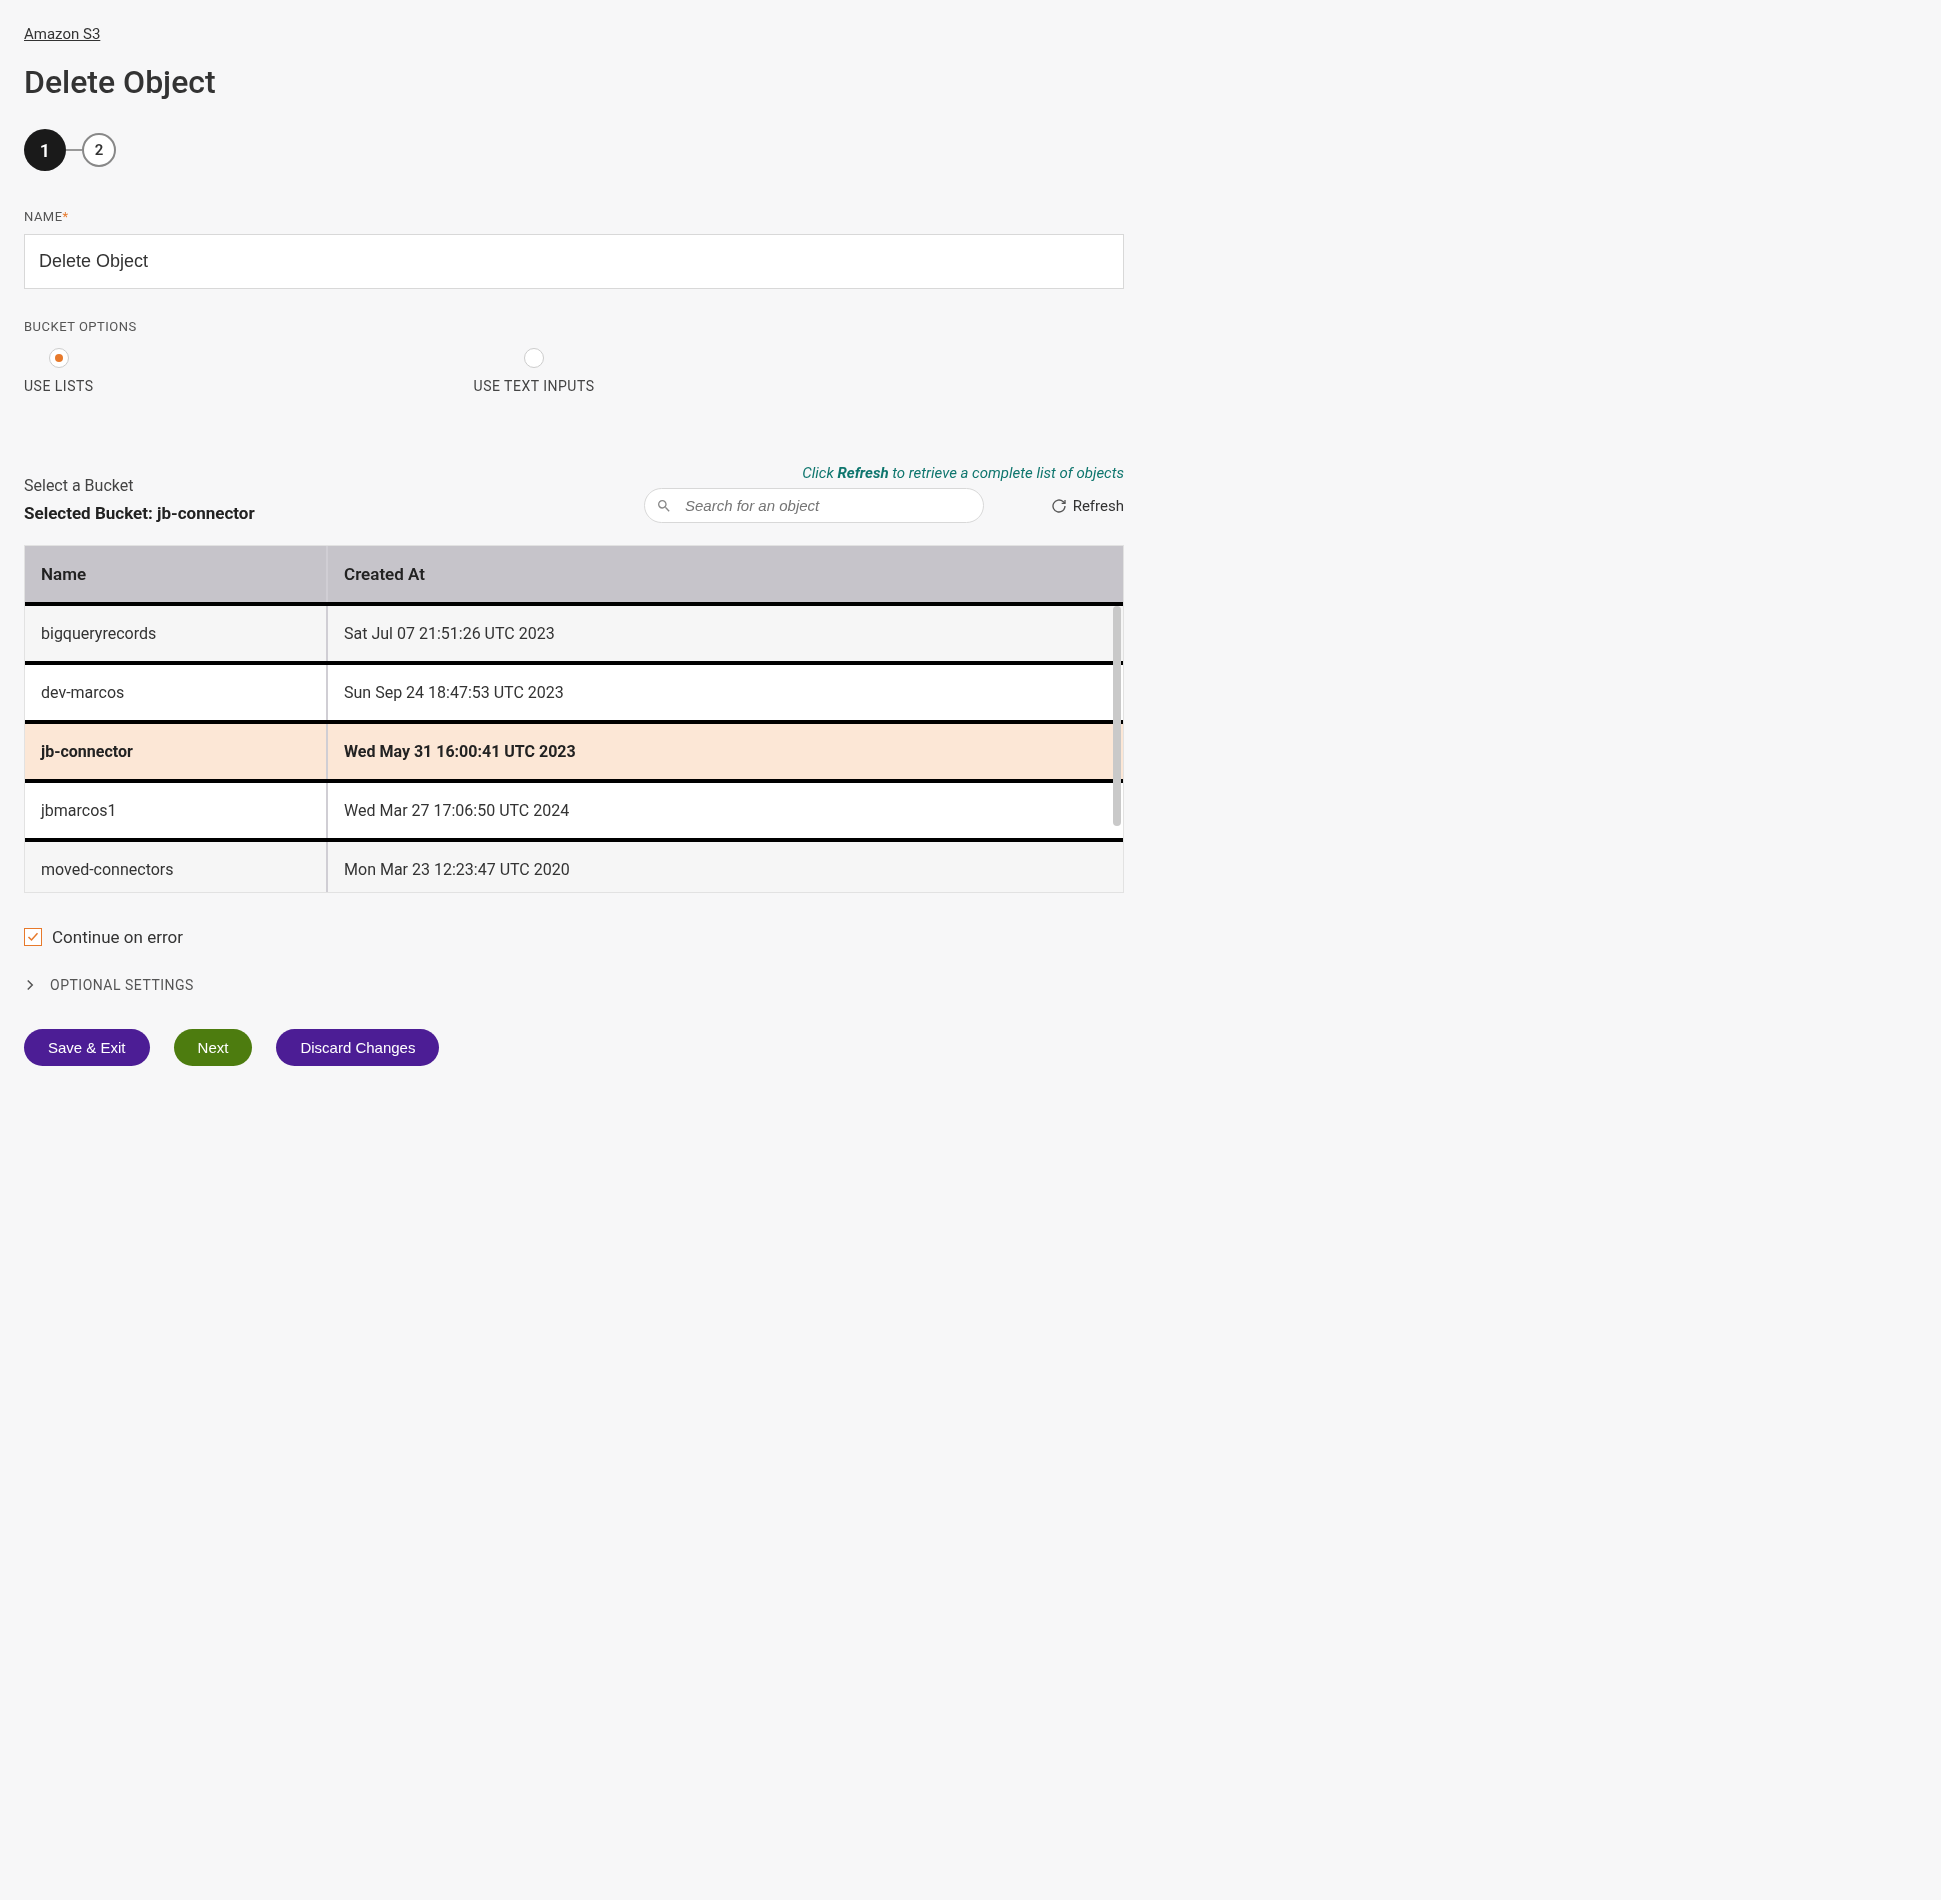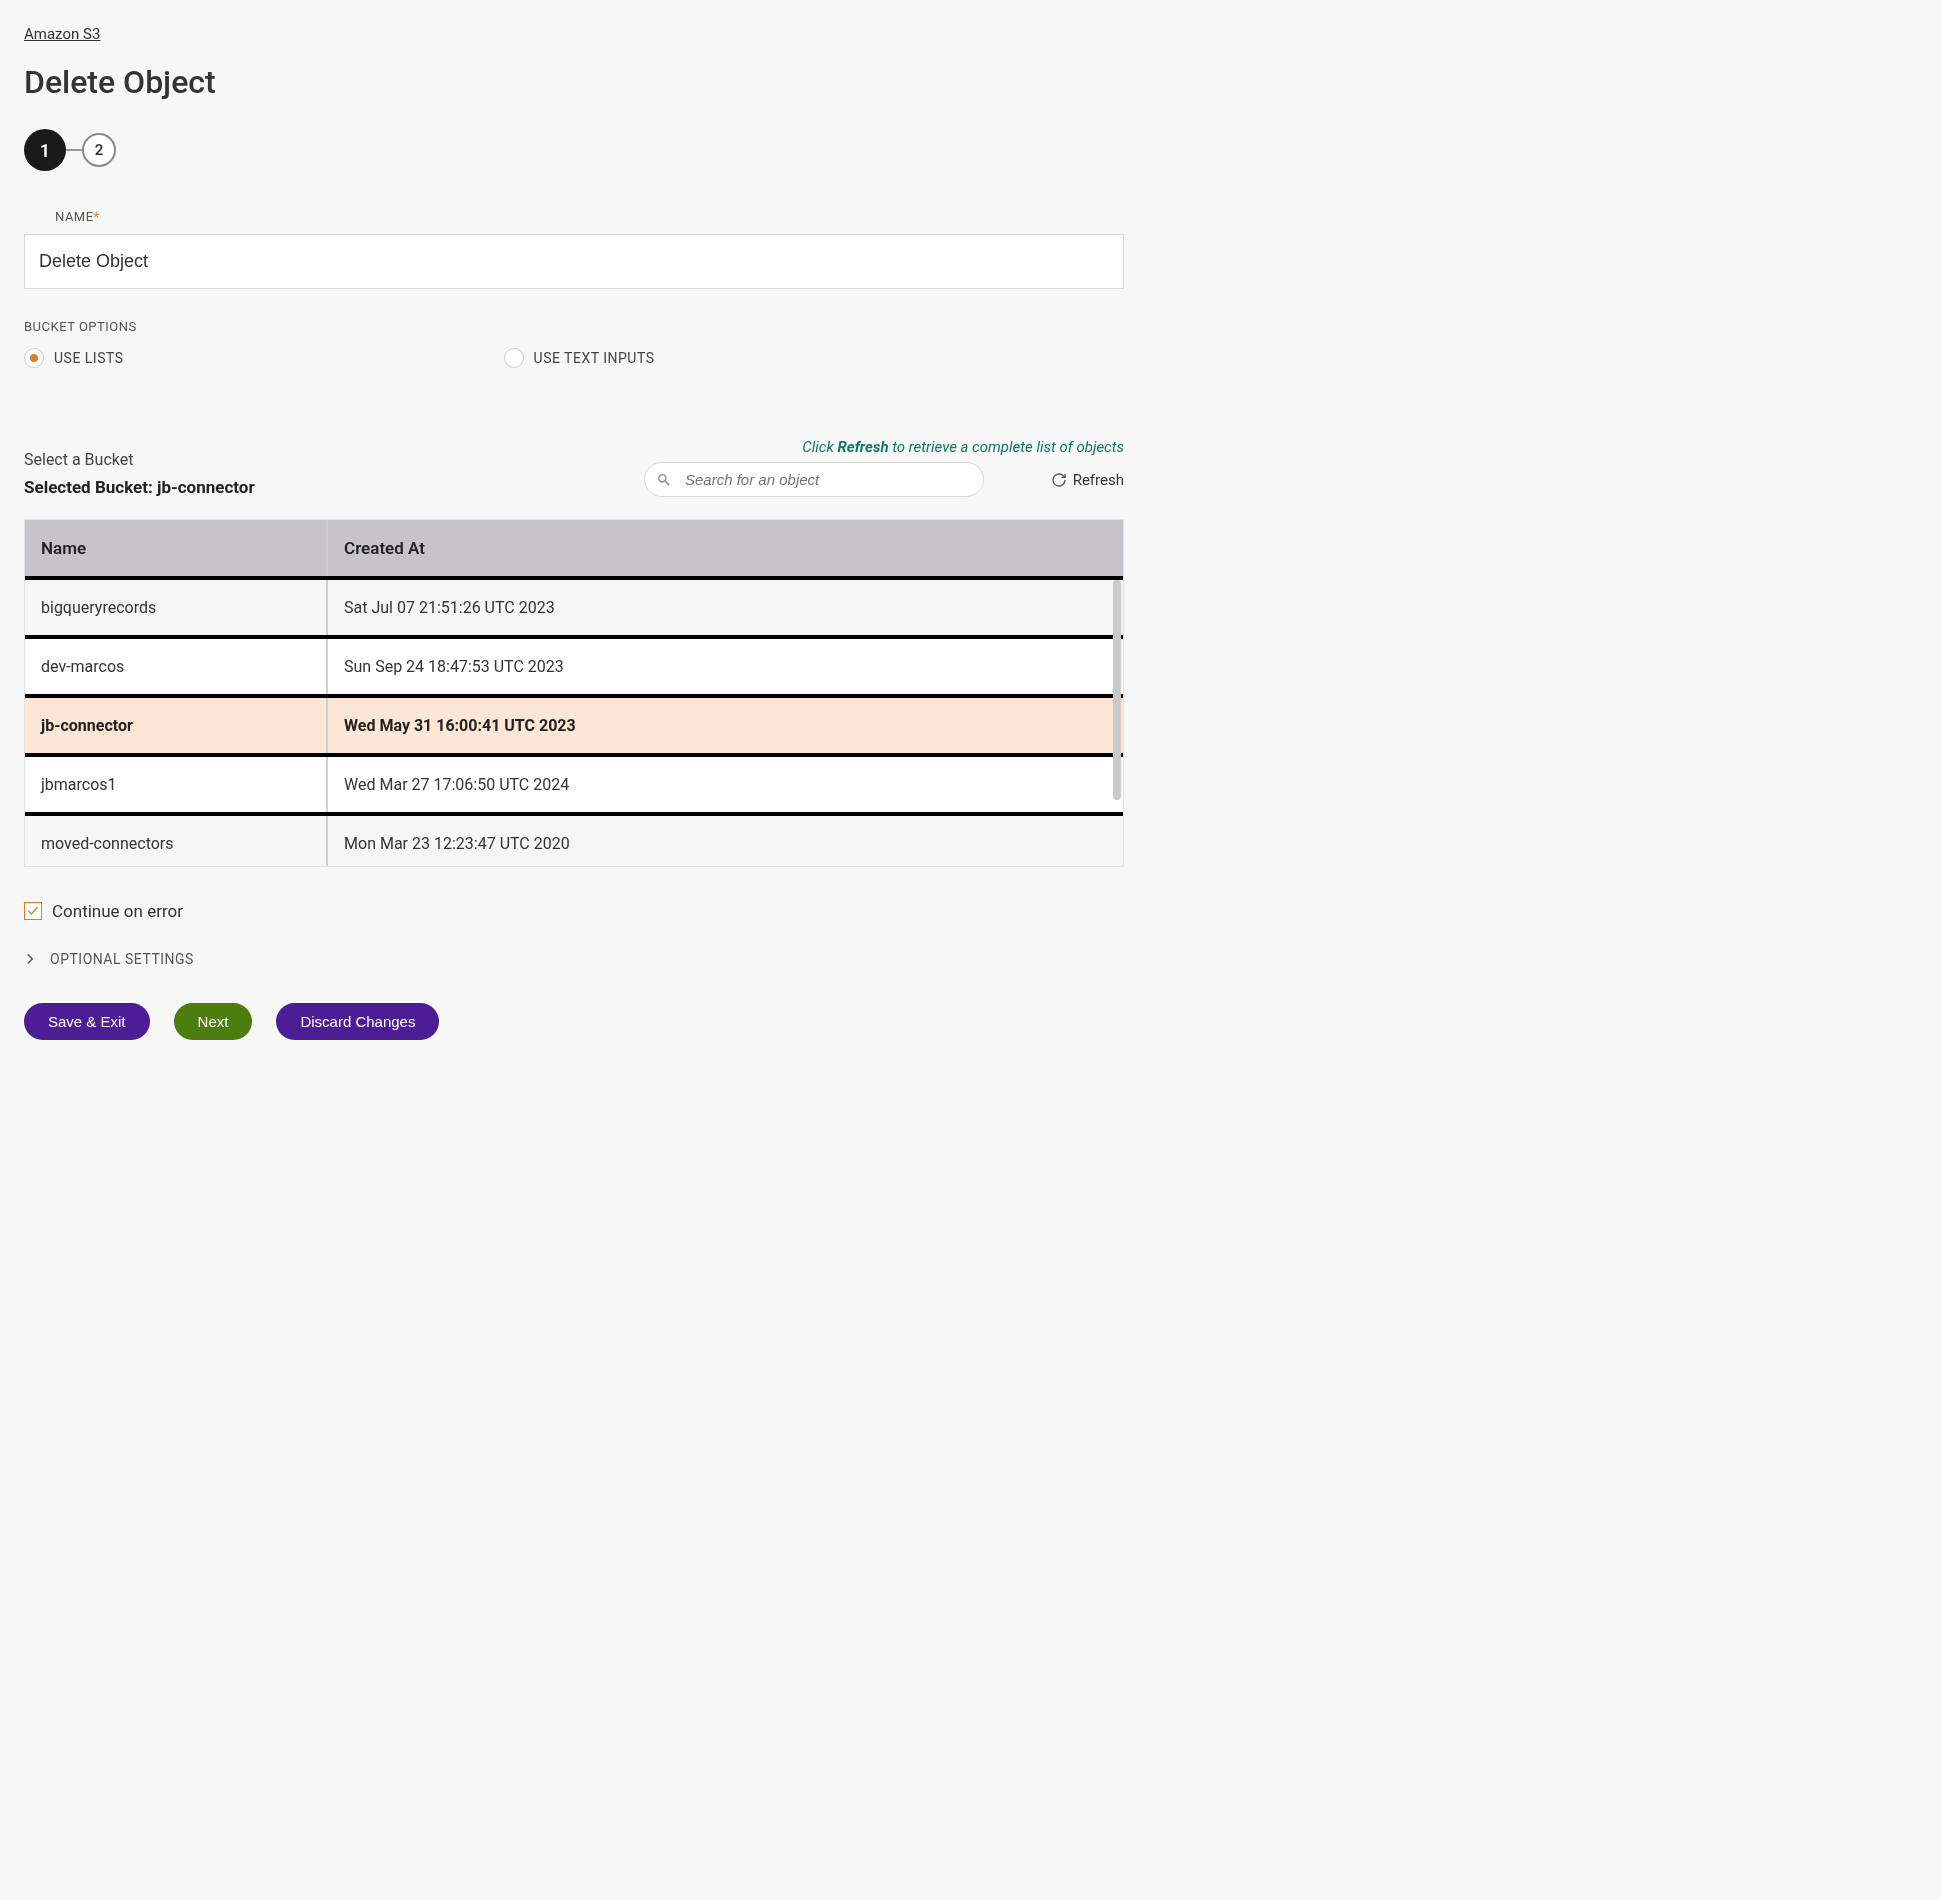--- a/index.html
+++ b/index.html
@@ -56,21 +56,20 @@
     width: 16px;
     height: 2px;
     background: #999;
   }
   .field-label {
     font-size: 13px;
     letter-spacing: 0.5px;
     color: #555;
     margin-bottom: 10px;
     text-transform: uppercase;
-    margin-left: 31px;
   }
   .required {
     color: #e7792b;
   }
   .text-input {
     width: 100%;
     padding: 16px 14px;
     font-size: 18px;
     border: 1px solid #d8d8d8;
     background: #fff;
@@ -87,20 +86,21 @@
   }
   .radio-row {
     display: flex;
     gap: 380px;
   }
   .radio-item {
     display: flex;
     align-items: center;
     gap: 10px;
     cursor: pointer;
+    flex-direction: column;
   }
   .radio-circle {
     width: 20px;
     height: 20px;
     border-radius: 50%;
     border: 1px solid #ccc;
     background: #fff;
     display: flex;
     align-items: center;
     justify-content: center;

